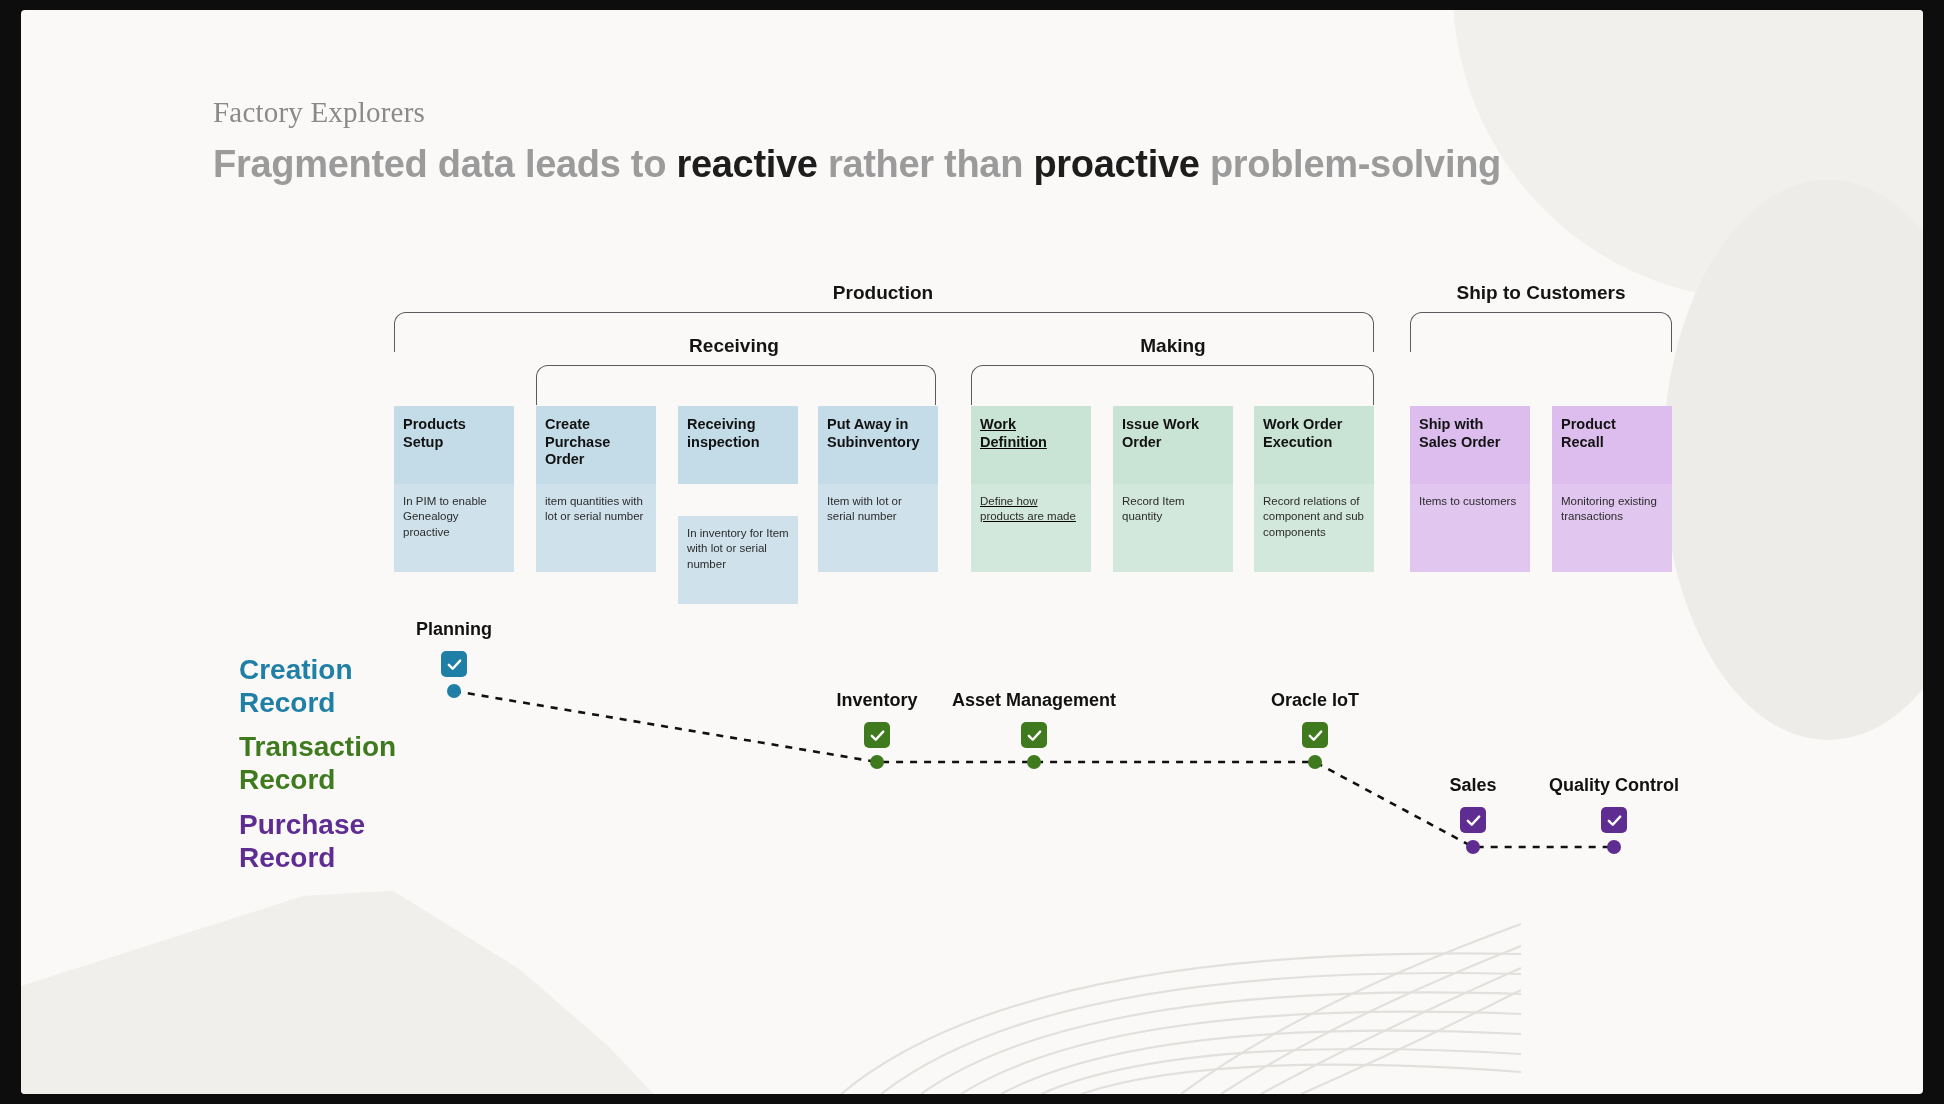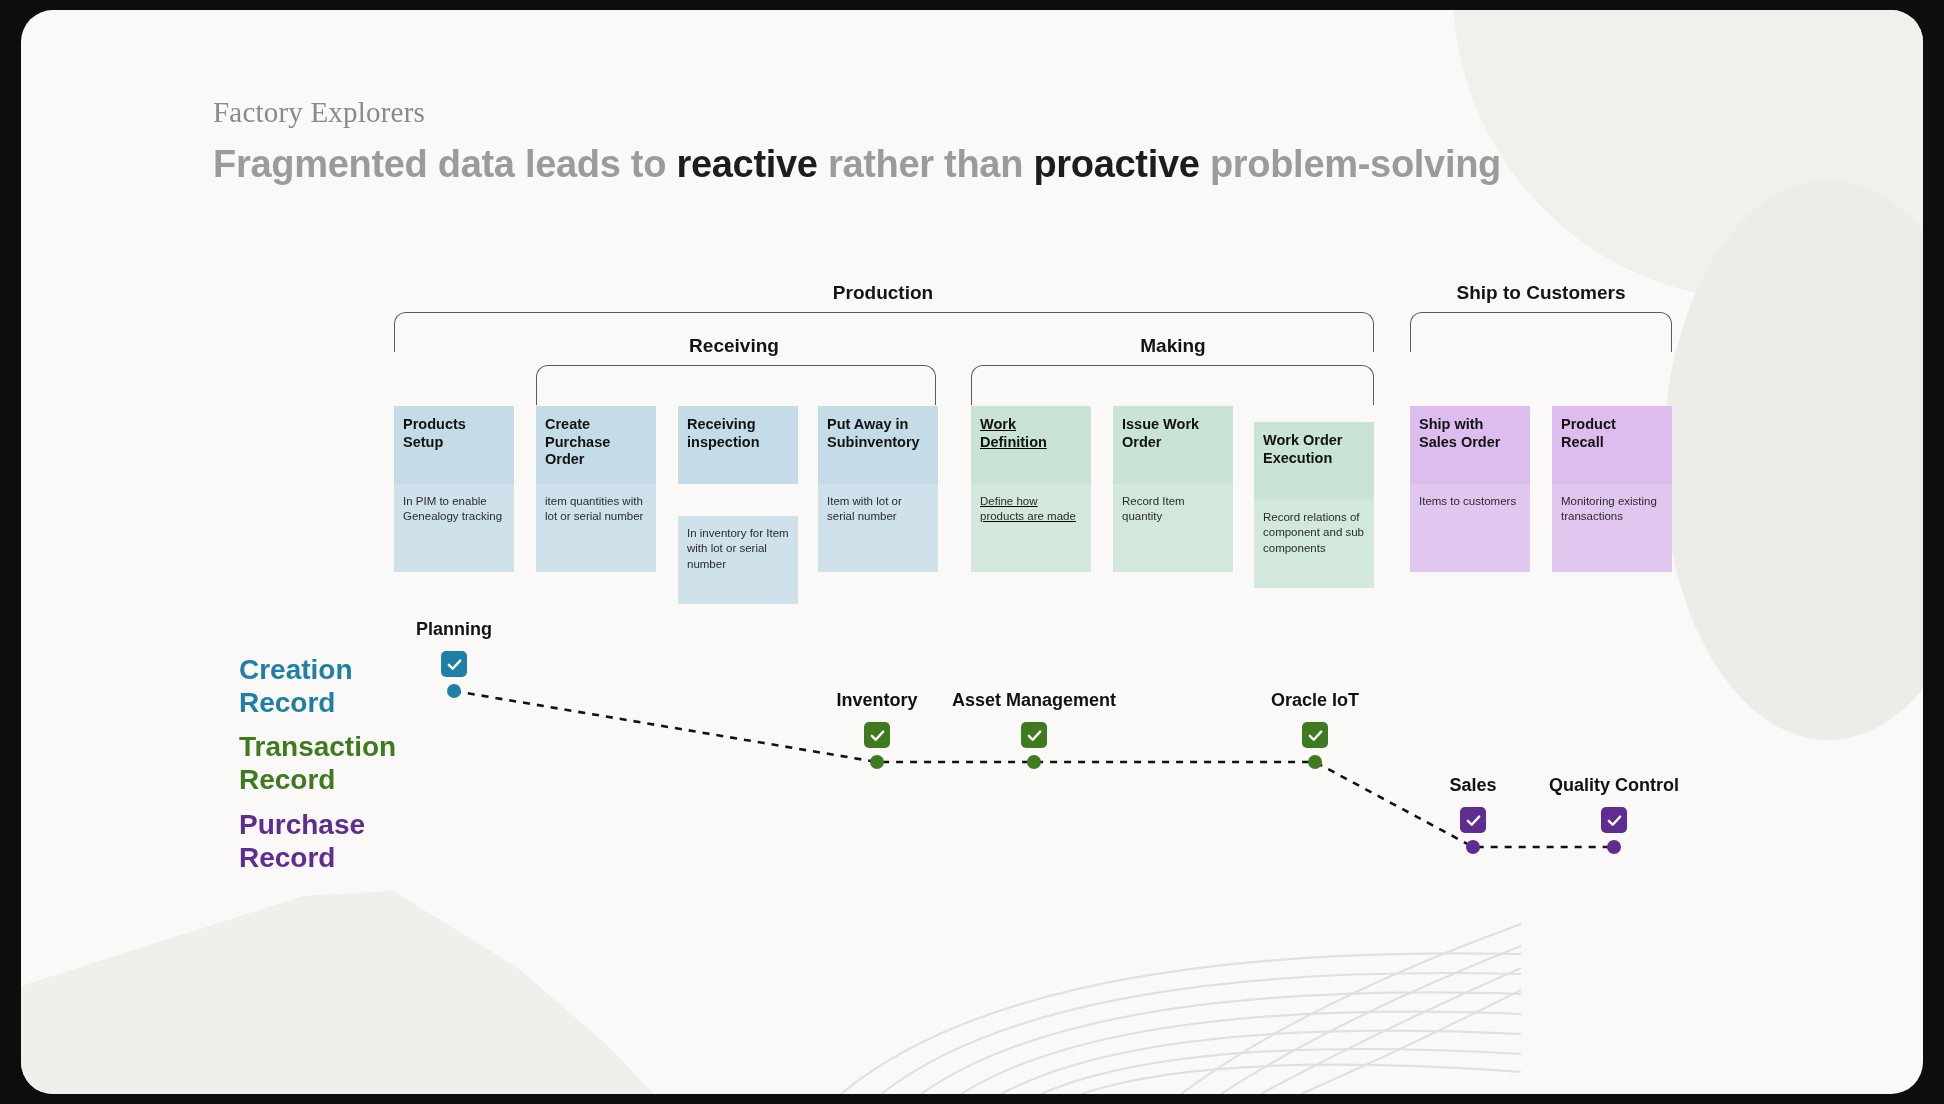--- a/index.html
+++ b/index.html
@@ -12,21 +12,21 @@
     overflow: hidden;
   }
 
   #slide {
     position: absolute;
     left: 21px;
     top: 10px;
     width: 1902px;
     height: 1084px;
     background: #faf9f7;
-    border-radius: 32px;
+    border-radius: 4px;
     overflow: hidden;
   }
 
   
   .deco { position: absolute; pointer-events: none; }
 
   #deco-circle-a {
     width: 620px; height: 620px;
     right: -150px; top: -330px;
     border-radius: 50%;
@@ -183,21 +183,21 @@
         <div class="group-label" style="left: 1520px; top: 272px;">Ship to Customers</div>
         <div class="bracket" style="left: 1389px; top: 302px; width: 262px; height: 40px;"></div>
         <div class="group-label" style="left: 713px; top: 325px;">Receiving</div>
         <div class="bracket" style="left: 515px; top: 355px; width: 400px; height: 40px;"></div>
         <div class="group-label" style="left: 1152px; top: 325px;">Making</div>
         <div class="bracket" style="left: 950px; top: 355px; width: 403px; height: 40px;"></div>
       </div>
     <div id="cards-layer">
         <div class="card c-blue" style="left: 373px; top: 396px;">
           <div class="card-head">Products Setup</div>
-          <div class="card-body">In PIM to enable Genealogy tracking</div>
+          <div class="card-body">In PIM to enable Genealogy proactive</div>
         </div>
         <div class="card c-blue" style="left: 515px; top: 396px;">
           <div class="card-head">Create Purchase Order</div>
           <div class="card-body">item quantities with lot or serial number</div>
         </div>
         <div class="card c-blue" style="left: 657px; top: 396px; gap: 32px;">
           <div class="card-head">Receiving inspection</div>
           <div class="card-body">In inventory for Item with lot or serial number</div>
         </div>
         <div class="card c-blue" style="left: 797px; top: 396px;">
@@ -205,21 +205,21 @@
           <div class="card-body">Item with lot or serial number</div>
         </div>
         <div class="card c-green" style="left: 950px; top: 396px; text-decoration: underline;">
           <div class="card-head">Work Definition</div>
           <div class="card-body">Define how products are made</div>
         </div>
         <div class="card c-green" style="left: 1092px; top: 396px;">
           <div class="card-head">Issue Work Order</div>
           <div class="card-body">Record Item quantity</div>
         </div>
-        <div class="card c-green" style="left: 1233px; top: 412px;">
+        <div class="card c-green" style="left: 1233px; top: 396px;">
           <div class="card-head">Work Order Execution</div>
           <div class="card-body">Record relations of component and sub components</div>
         </div>
         <div class="card c-purple" style="left: 1389px; top: 396px;">
           <div class="card-head">Ship with Sales Order</div>
           <div class="card-body">Items to customers</div>
         </div>
         <div class="card c-purple" style="left: 1531px; top: 396px;">
           <div class="card-head">Product Recall</div>
           <div class="card-body">Monitoring existing transactions</div>

